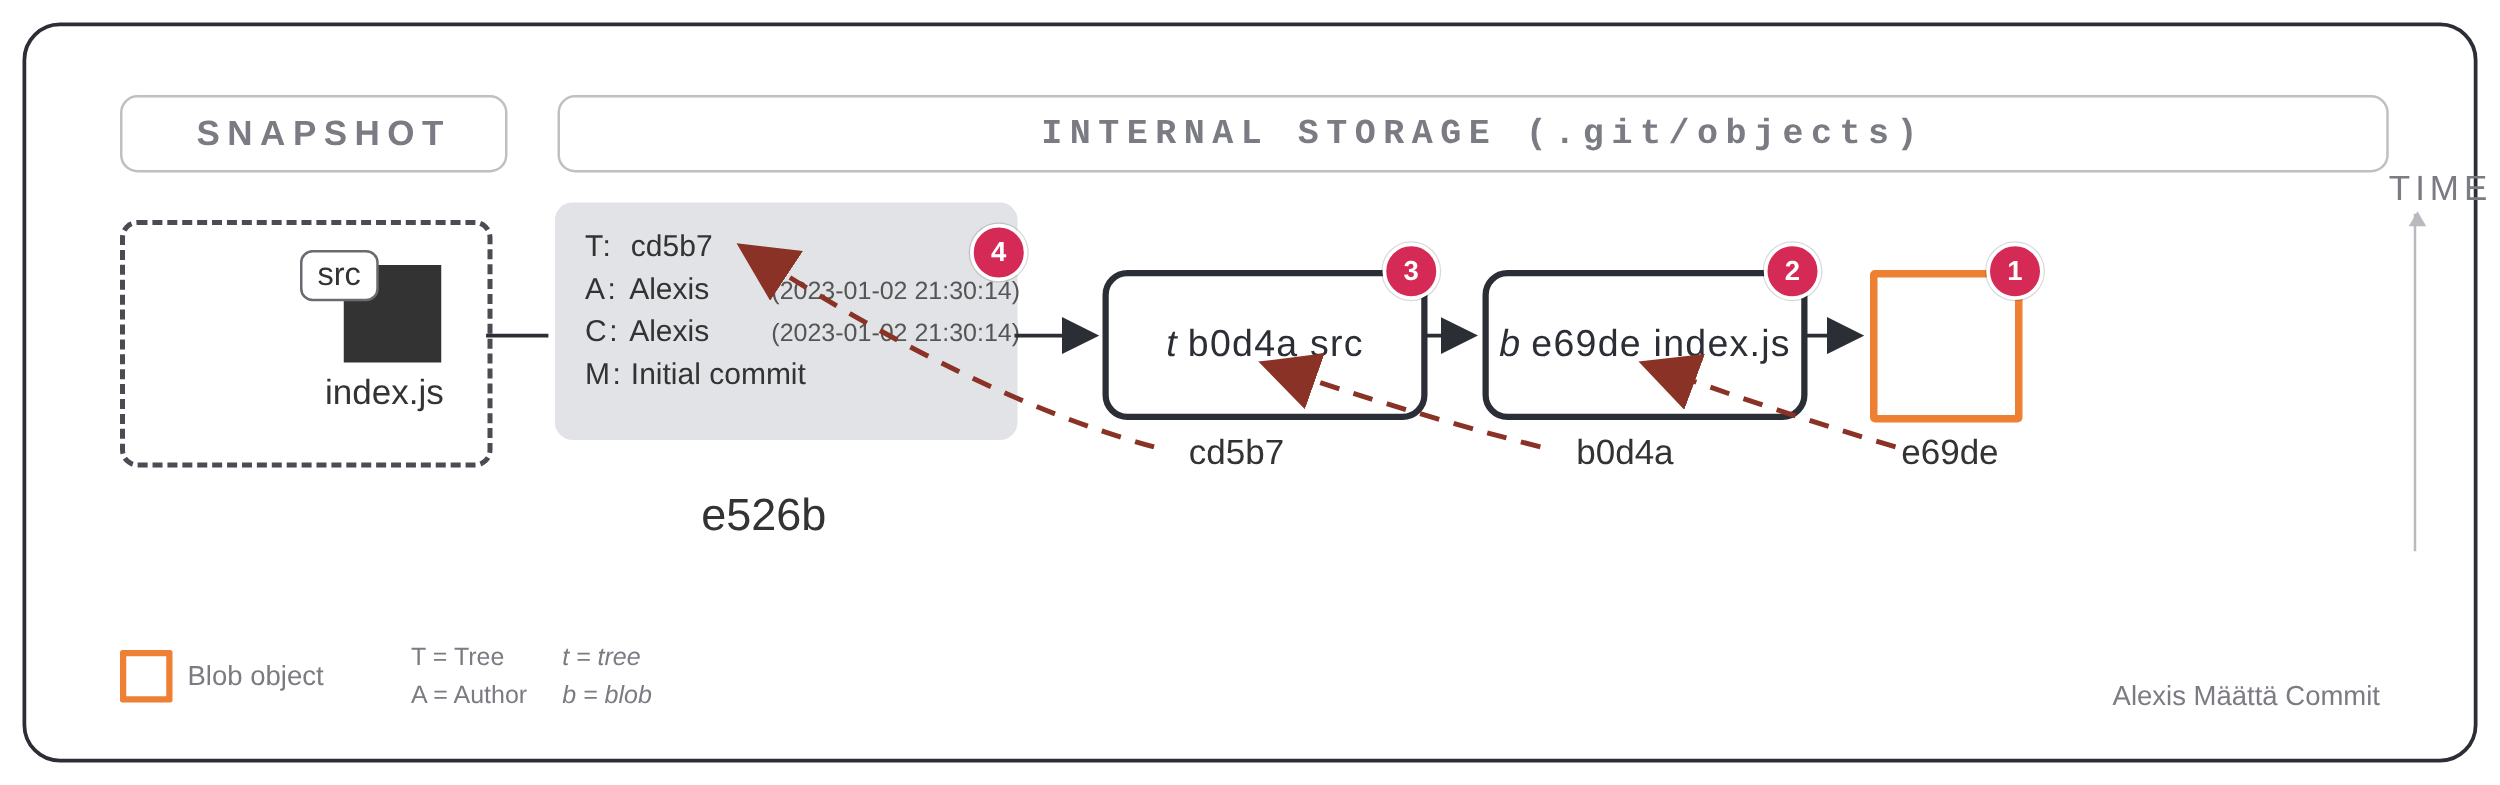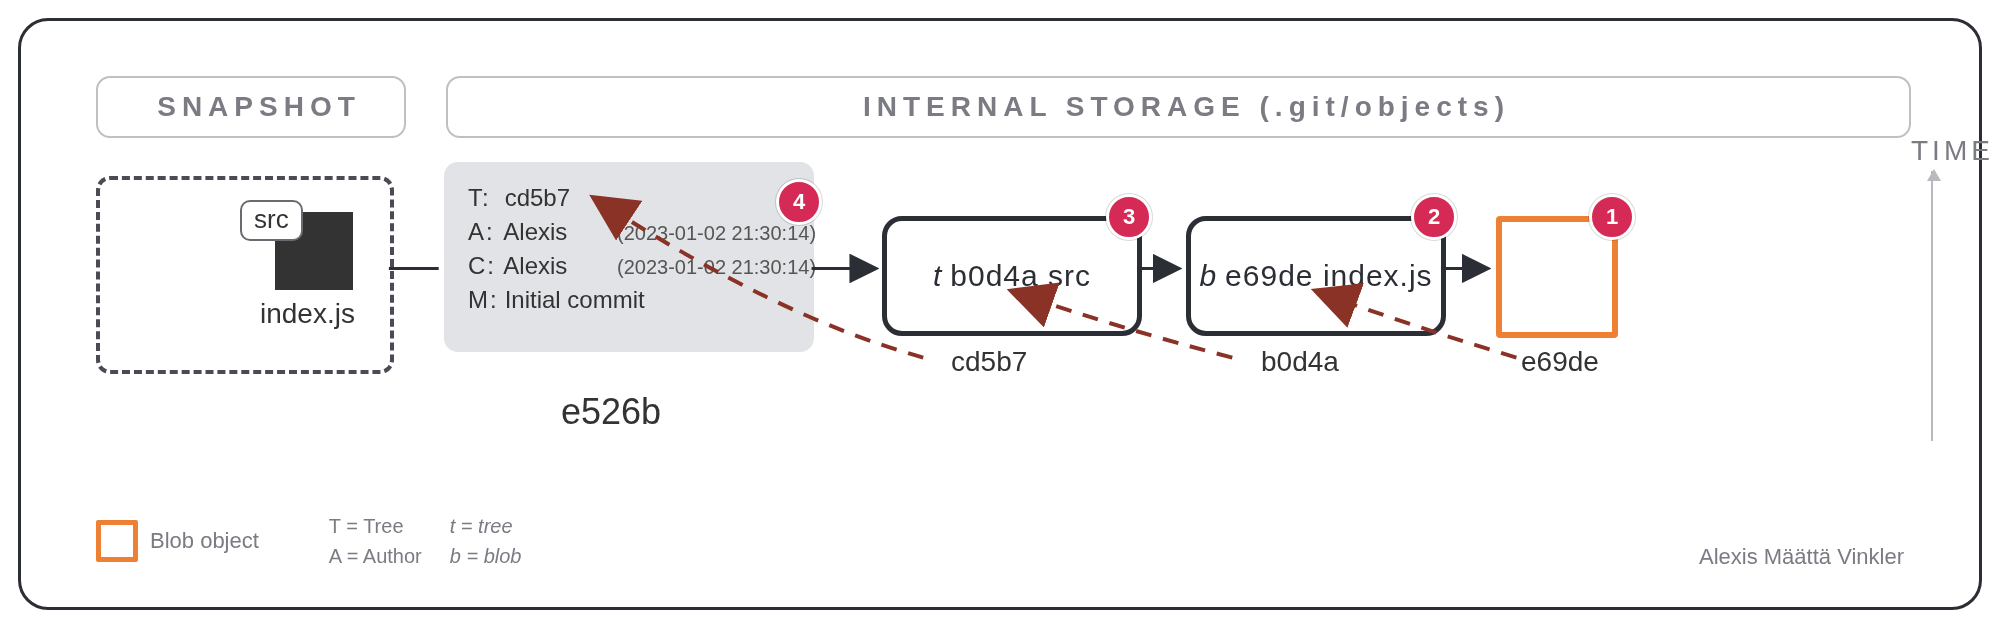--- a/index.html
+++ b/index.html
@@ -34,21 +34,21 @@
     border:2px solid #bfc0c4;
     border-radius:14px;
     display:flex;align-items:center;justify-content:center;
     font-size:28px;
     letter-spacing:6px;
     color:var(--grey);
     font-weight:600;
     padding-left:16px;
   }
   .title-snapshot{left:75px;width:290px;}
-  .title-storage{left:425px;width:1445px;}
+  .title-storage{left:425px;width:1445px;font-family:Liberation Mono, monospace;}
 
   
   .snapshot{
     position:absolute;
     left:75px;top:155px;
     width:290px;height:190px;
     border:4px dashed #4a4b53;
     border-radius:14px;
   }
   .file-square{
@@ -272,16 +272,16 @@
         <div>A = Author</div>
       </div>
       <div>
         <div class="it">t = tree</div>
         <div class="it">b = blob</div>
       </div>
     </div>
   </div>
 
   <div class="credit">
-    <div>Alexis Määttä Vinkler</div>
+    <div>Alexis Määttä Commit</div>
   </div>
 
 </div>
 
 </body></html>

